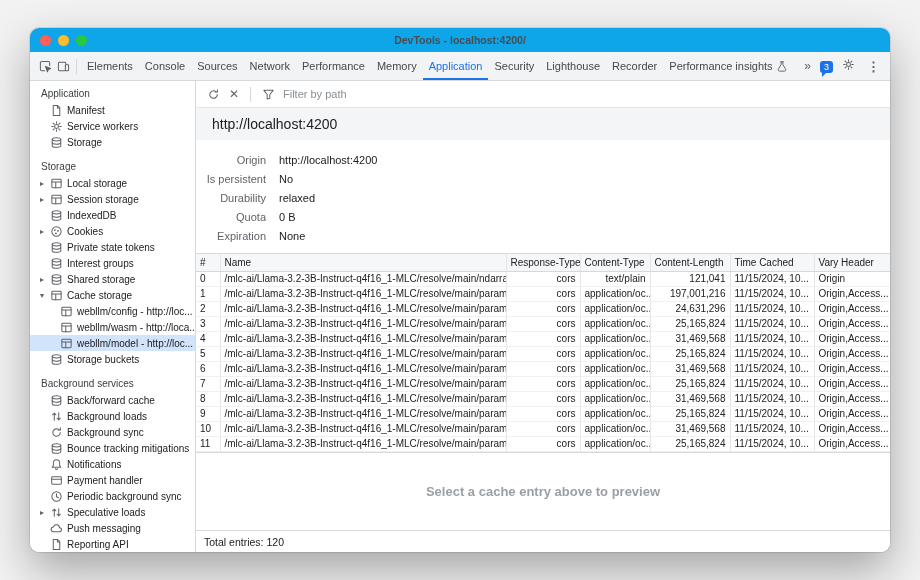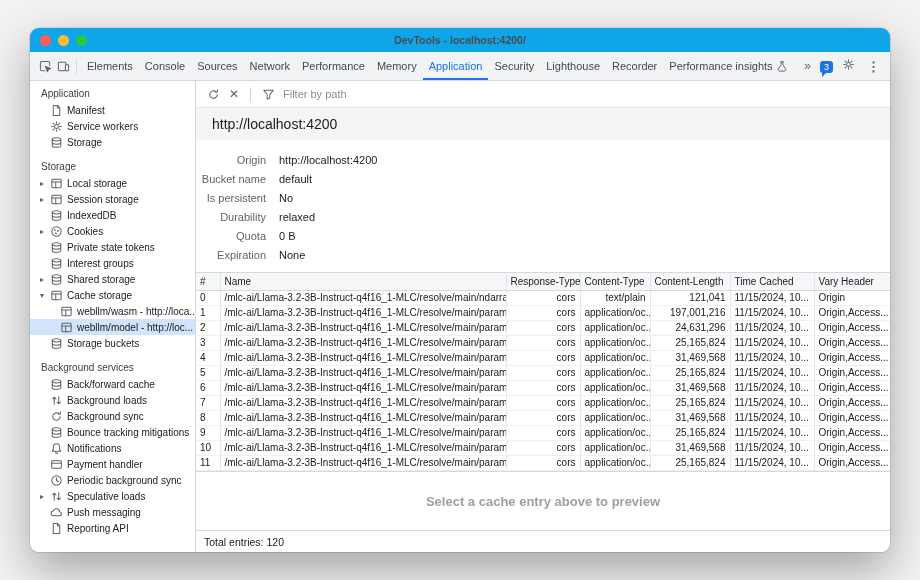--- a/index.html
+++ b/index.html
@@ -267,20 +267,30 @@
             <span class="label">Cache storage</span>
           </div>
           <div class="item child">
             <span class="expander"></span>
             <span class="icon">
               <svg width="13" height="13" viewBox="0 0 14 14" fill="none" stroke="#5f6368" stroke-width="1.1" stroke-linecap="round" stroke-linejoin="round">
                 <rect x="2" y="2.5" width="10" height="9" rx="1"></rect>
                 <path d="M2 5.3h10M6.2 5.3v6.2"></path>
               </svg>
             </span>
+            <span class="label">webllm/config - http://loc...</span>
+          </div>
+          <div class="item child">
+            <span class="expander"></span>
+            <span class="icon">
+              <svg width="13" height="13" viewBox="0 0 14 14" fill="none" stroke="#5f6368" stroke-width="1.1" stroke-linecap="round" stroke-linejoin="round">
+                <rect x="2" y="2.5" width="10" height="9" rx="1"></rect>
+                <path d="M2 5.3h10M6.2 5.3v6.2"></path>
+              </svg>
+            </span>
             <span class="label">webllm/wasm - http://loca...</span>
           </div>
           <div class="item child selected">
             <span class="expander"></span>
             <span class="icon">
               <svg width="13" height="13" viewBox="0 0 14 14" fill="none" stroke="#5f6368" stroke-width="1.1" stroke-linecap="round" stroke-linejoin="round">
                 <rect x="2" y="2.5" width="10" height="9" rx="1"></rect>
                 <path d="M2 5.3h10M6.2 5.3v6.2"></path>
               </svg>
             </span>
@@ -426,24 +436,20 @@
         <div class="origin-header">
           <span>http://localhost:4200</span>
         </div>
 
         <div class="metadata" id="metadata">
             <div class="meta-row">
               <span class="meta-label">Origin</span>
               <span class="meta-value">http://localhost:4200</span>
             </div>
             <div class="meta-row">
-              <span class="meta-label">Bucket name</span>
-              <span class="meta-value">default</span>
-            </div>
-            <div class="meta-row">
               <span class="meta-label">Is persistent</span>
               <span class="meta-value">No</span>
             </div>
             <div class="meta-row">
               <span class="meta-label">Durability</span>
               <span class="meta-value">relaxed</span>
             </div>
             <div class="meta-row">
               <span class="meta-label">Quota</span>
               <span class="meta-value">0 B</span>

